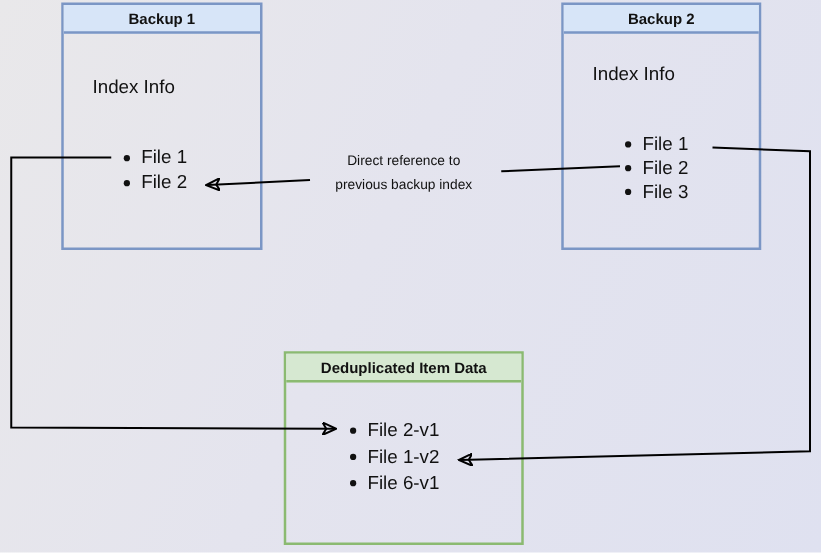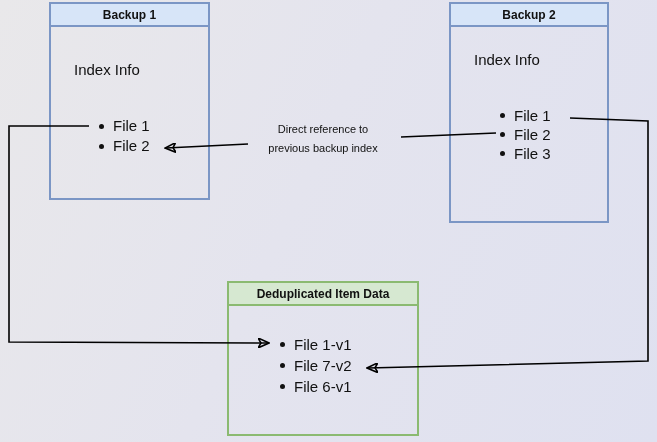--- a/index.html
+++ b/index.html
@@ -34,21 +34,21 @@
     font-size:12px;
     padding:4px 2px 3px 2px;
     border-bottom:2px solid;
   }
   .box.blue{border-color:var(--blue-border);}
   .box.blue .box-header{background:var(--blue-fill);border-color:var(--blue-border);}
   .box.green{border-color:var(--green-border);}
   .box.green .box-header{background:var(--green-fill);border-color:var(--green-border);}
 
   #backup1-box{left:49px;top:2px;width:161px;height:198px;}
-  #backup2-box{left:449px;top:2px;width:160px;height:221px;}
+  #backup2-box{left:449px;top:2px;width:160px;height:198px;}
   #dedup-box{left:227px;top:281px;width:192px;height:155px;}
 
   .subtitle{
     position:absolute;
     font-size:15px;
   }
   #backup1-subtitle{left:74px;top:61px;}
   #backup2-subtitle{left:474px;top:51px;}
 
   ul.filelist{
@@ -121,22 +121,22 @@
   <ul class="filelist" id="backup2-files">
       <li>File 1</li>
       <li>File 2</li>
       <li>File 3</li>
     </ul>
 
   <div class="box green" id="dedup-box">
     <div class="box-header">Deduplicated Item Data</div>
   </div>
   <ul class="filelist" id="dedup-files">
-      <li>File 1-v1</li>
-      <li>File 7-v2</li>
+      <li>File 2-v1</li>
+      <li>File 1-v2</li>
       <li>File 6-v1</li>
     </ul>
 
   <div id="annotation">
     <div>Direct reference to</div>
     <div>previous backup index</div>
   </div>
 
   <svg id="arrow-layer" viewBox="0 0 657 442" xmlns="http://www.w3.org/2000/svg">
     <defs>

